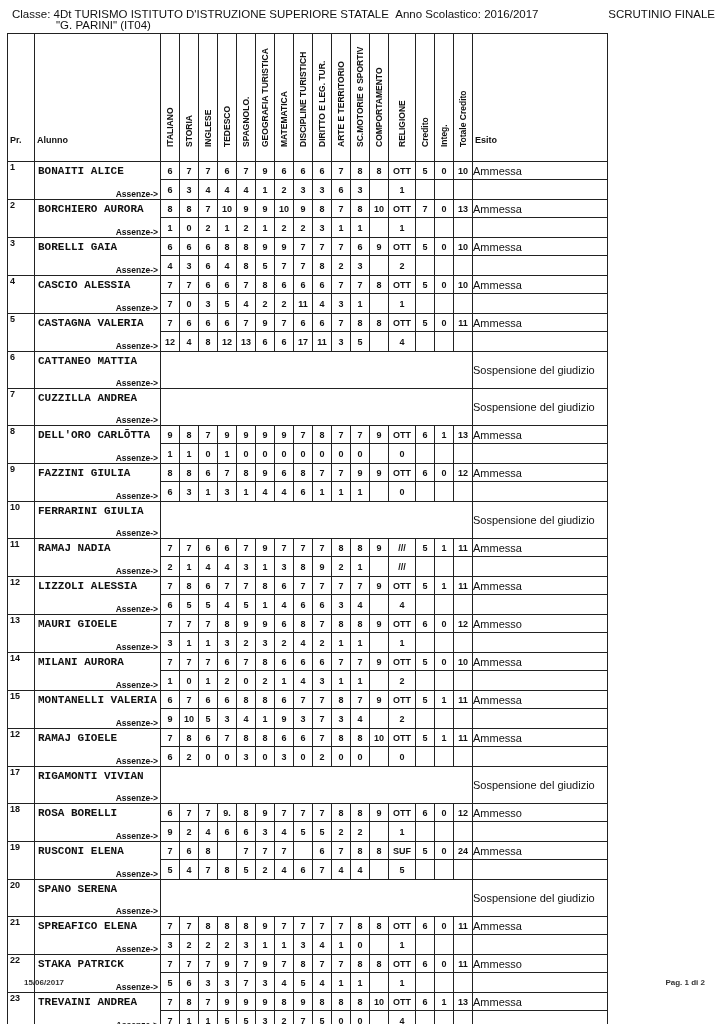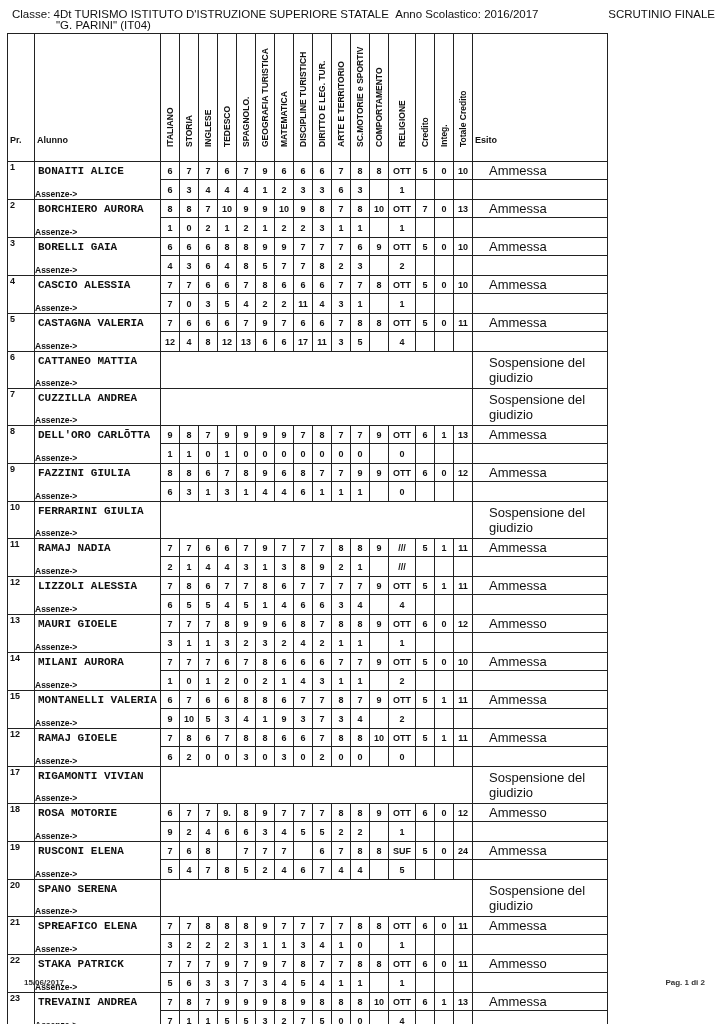--- a/index.html
+++ b/index.html
@@ -14,22 +14,22 @@
           font-size: 9px; }
   td, th { border: 1px solid #222; padding: 0; overflow: hidden; }
   th { font-weight: bold; vertical-align: bottom; height: 111px; }
   th.sub { position: relative; }
   th.sub span { position: absolute; bottom: 4px; left: 50%; transform-origin: 0 0;
                 transform: rotate(-90deg) translateY(-50%); white-space: nowrap; font-size: 8.5px; }
   th.pr, th.al, th.es { text-align: left; padding-left: 2px; padding-bottom: 16px; font-size: 9px; }
   td.n { text-align: center; font-weight: bold; font-size: 9px; }
   td.pr { vertical-align: top; font-size: 9px; padding-left: 2px; font-weight: bold; border-bottom: 1px solid #222; }
   td.name { font-size: 11px; font-weight: bold; padding-left: 3px; border-bottom: none; font-family: Liberation Mono, monospace; }
-  td.ass { text-align: left; font-size: 8.5px; font-weight: bold; padding-right: 2px; border-top: none; vertical-align: bottom; }
-  td.es { padding-left: 16px; font-size: 13px; }
+  td.ass { text-align: right; font-size: 8.5px; font-weight: bold; padding-right: 2px; border-top: none; vertical-align: bottom; }
+  td.es { padding-left: 0; font-size: 11px; }
   td.blank { border-left: 1px solid #222; border-right: 1px solid #222; }
   tr.top td { height: 17px; }
   tr.bot td { height: 19px; }
   .footer { position: absolute; top: 978px; font-size: 8px; font-weight: bold; color: #333; }
   .footer.left { left: 24px; }
   .footer.right { right: 20px; }
 </style>
 </head>
 <body>
 
@@ -686,21 +686,21 @@
         <td class="pr" rowspan="2">17</td>
         <td class="name">RIGAMONTI VIVIAN</td>
         <td class="blank" colspan="16" rowspan="2"></td>
         <td class="es" rowspan="2" style="vertical-align: middle;">Sospensione del giudizio</td>
       </tr>
       <tr class="bot">
         <td class="ass">Assenze-&gt;</td>
       </tr>
       <tr class="top">
         <td class="pr" rowspan="2">18</td>
-        <td class="name">ROSA MOTORIE</td>
+        <td class="name">ROSA BORELLI</td>
         <td class="n">6</td>
         <td class="n">7</td>
         <td class="n">7</td>
         <td class="n">9.</td>
         <td class="n">8</td>
         <td class="n">9</td>
         <td class="n">7</td>
         <td class="n">7</td>
         <td class="n">7</td>
         <td class="n">8</td>

